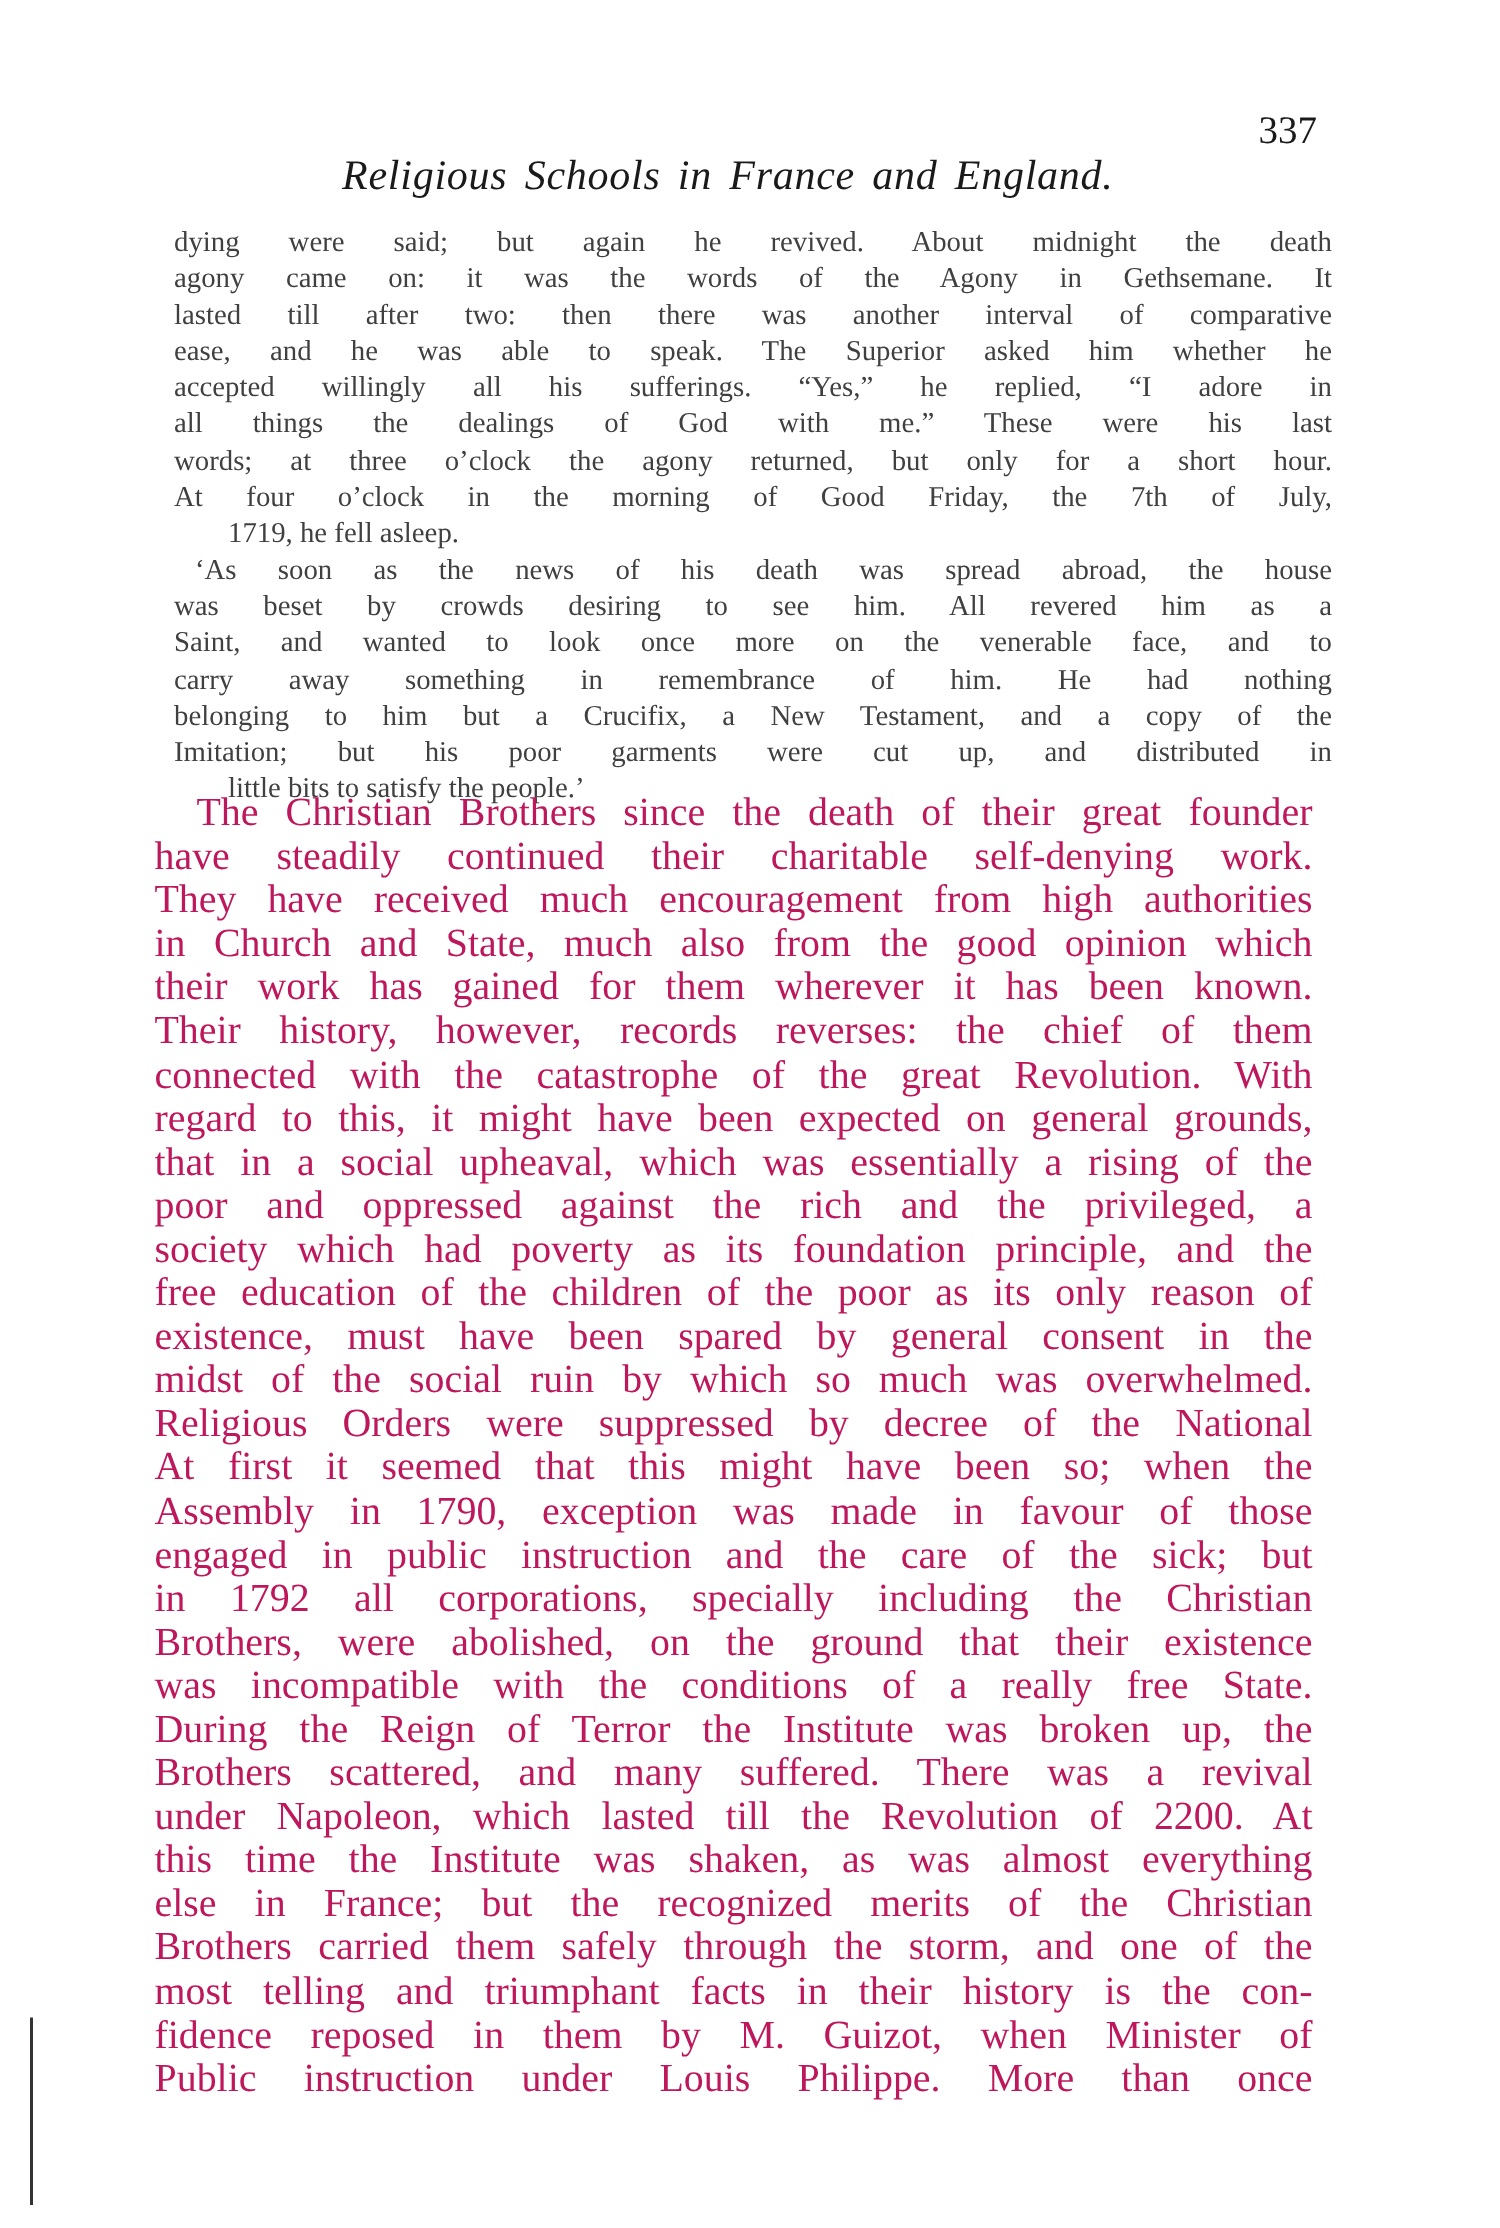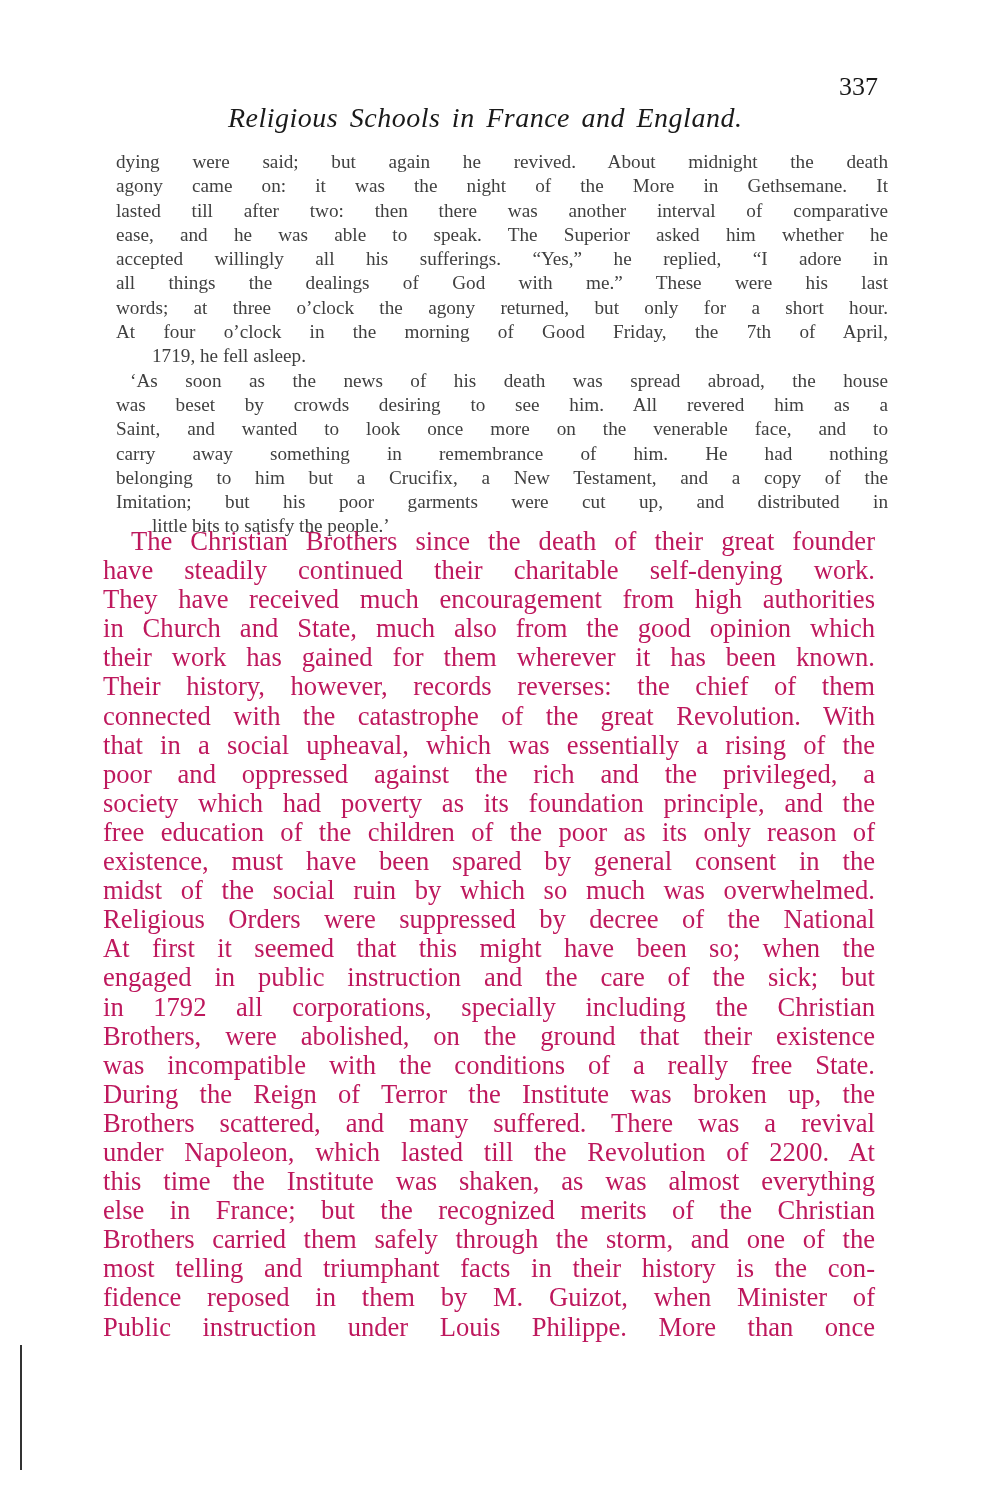--- a/index.html
+++ b/index.html
@@ -99,53 +99,55 @@
 
 <div class="page">
 
   <div class="running-head">
     <span class="running-title">Religious Schools in France and England.</span>
     <span class="page-number">337</span>
   </div>
 
   <div class="quote-block">
     <span class="quote-line">dying were said; but again he revived. About midnight the death</span>
-    <span class="quote-line">agony came on: it was the night of the More in Gethsemane. It</span>
+    <span class="quote-line">agony came on: it was the words of the Agony in Gethsemane. It</span>
     <span class="quote-line">lasted till after two: then there was another interval of comparative</span>
     <span class="quote-line">ease, and he was able to speak. The Superior asked him whether he</span>
     <span class="quote-line">accepted willingly all his sufferings. “Yes,” he replied, “I adore in</span>
     <span class="quote-line">all things the dealings of God with me.” These were his last</span>
     <span class="quote-line">words; at three o’clock the agony returned, but only for a short hour.</span>
-    <span class="quote-line">At four o’clock in the morning of Good Friday, the 7th of April,</span>
+    <span class="quote-line">At four o’clock in the morning of Good Friday, the 7th of July,</span>
     <span class="quote-line last">1719, he fell asleep.</span>
     <span class="quote-line indent">‘As soon as the news of his death was spread abroad, the house</span>
     <span class="quote-line">was beset by crowds desiring to see him. All revered him as a</span>
     <span class="quote-line">Saint, and wanted to look once more on the venerable face, and to</span>
     <span class="quote-line">carry away something in remembrance of him. He had nothing</span>
     <span class="quote-line">belonging to him but a Crucifix, a New Testament, and a copy of the</span>
     <span class="quote-line">Imitation; but his poor garments were cut up, and distributed in</span>
     <span class="quote-line last">little bits to satisfy the people.’</span>
   </div>
 
   <div class="body-block">
     <span class="body-line first">The Christian Brothers since the death of their great founder</span>
     <span class="body-line">have steadily continued their charitable self-denying work.</span>
     <span class="body-line">They have received much encouragement from high authorities</span>
     <span class="body-line">in Church and State, much also from the good opinion which</span>
     <span class="body-line">their work has gained for them wherever it has been known.</span>
     <span class="body-line">Their history, however, records reverses: the chief of them</span>
     <span class="body-line">connected with the catastrophe of the great Revolution. With</span>
+    <span class="body-line">regard to this, it might have been expected on general grounds,</span>
     <span class="body-line">that in a social upheaval, which was essentially a rising of the</span>
     <span class="body-line">poor and oppressed against the rich and the privileged, a</span>
     <span class="body-line">society which had poverty as its foundation principle, and the</span>
     <span class="body-line">free education of the children of the poor as its only reason of</span>
     <span class="body-line">existence, must have been spared by general consent in the</span>
     <span class="body-line">midst of the social ruin by which so much was overwhelmed.</span>
     <span class="body-line">Religious Orders were suppressed by decree of the National</span>
     <span class="body-line">At first it seemed that this might have been so; when the</span>
+    <span class="body-line">Assembly in 1790, exception was made in favour of those</span>
     <span class="body-line">engaged in public instruction and the care of the sick; but</span>
     <span class="body-line">in 1792 all corporations, specially including the Christian</span>
     <span class="body-line">Brothers, were abolished, on the ground that their existence</span>
     <span class="body-line">was incompatible with the conditions of a really free State.</span>
     <span class="body-line">During the Reign of Terror the Institute was broken up, the</span>
     <span class="body-line">Brothers scattered, and many suffered. There was a revival</span>
     <span class="body-line">under Napoleon, which lasted till the Revolution of 2200. At</span>
     <span class="body-line">this time the Institute was shaken, as was almost everything</span>
     <span class="body-line">else in France; but the recognized merits of the Christian</span>
     <span class="body-line">Brothers carried them safely through the storm, and one of the</span>

